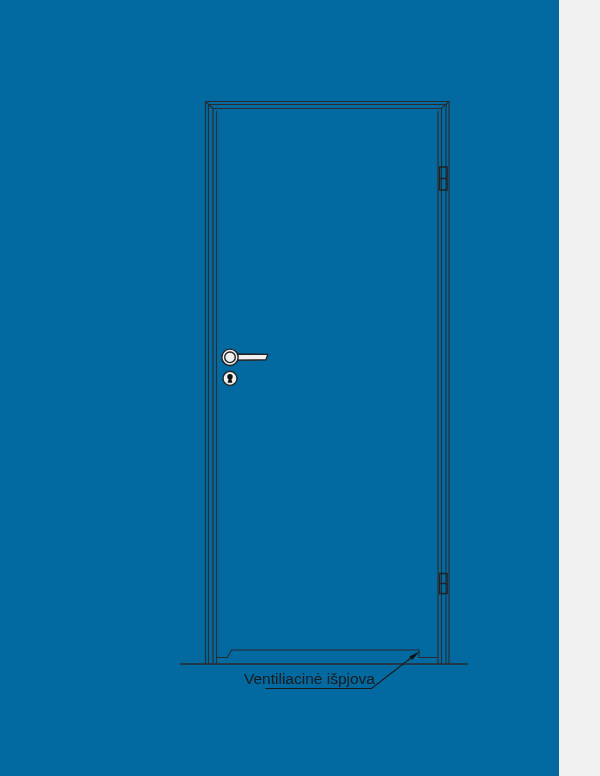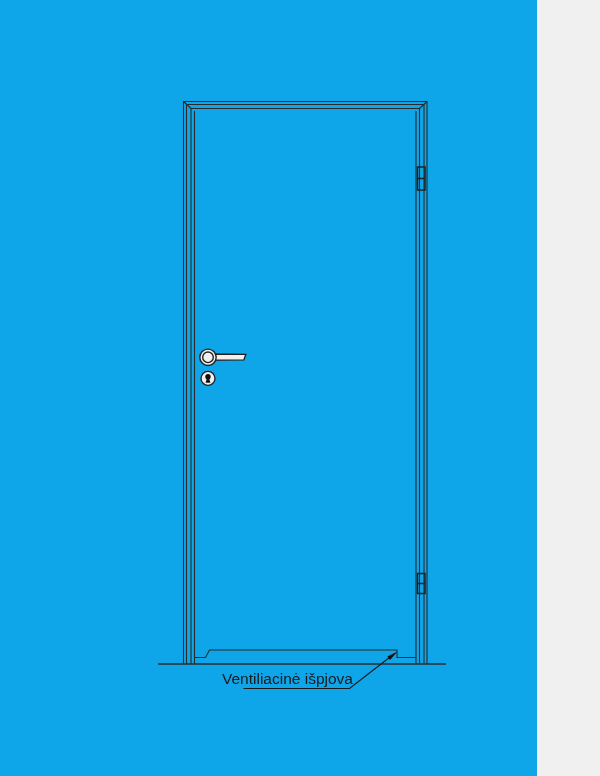--- a/index.html
+++ b/index.html
@@ -8,21 +8,22 @@
     width: 600px;
     height: 776px;
     background: #f0f0f0;
     font-family: "Liberation Sans", sans-serif;
     overflow: hidden;
   }
   .stage {
     position: relative;
     width: 537px;
     height: 776px;
-    background: #0ea5e9;
+    background: #0369a1;
+    padding-left: 22px;
   }
   svg { display: block; }
   .drawline {
     fill: none;
     stroke: #2b2b2b;
     stroke-width: 1.1;
     stroke-linejoin: miter;
     stroke-linecap: butt;
   }
   .thickline {

